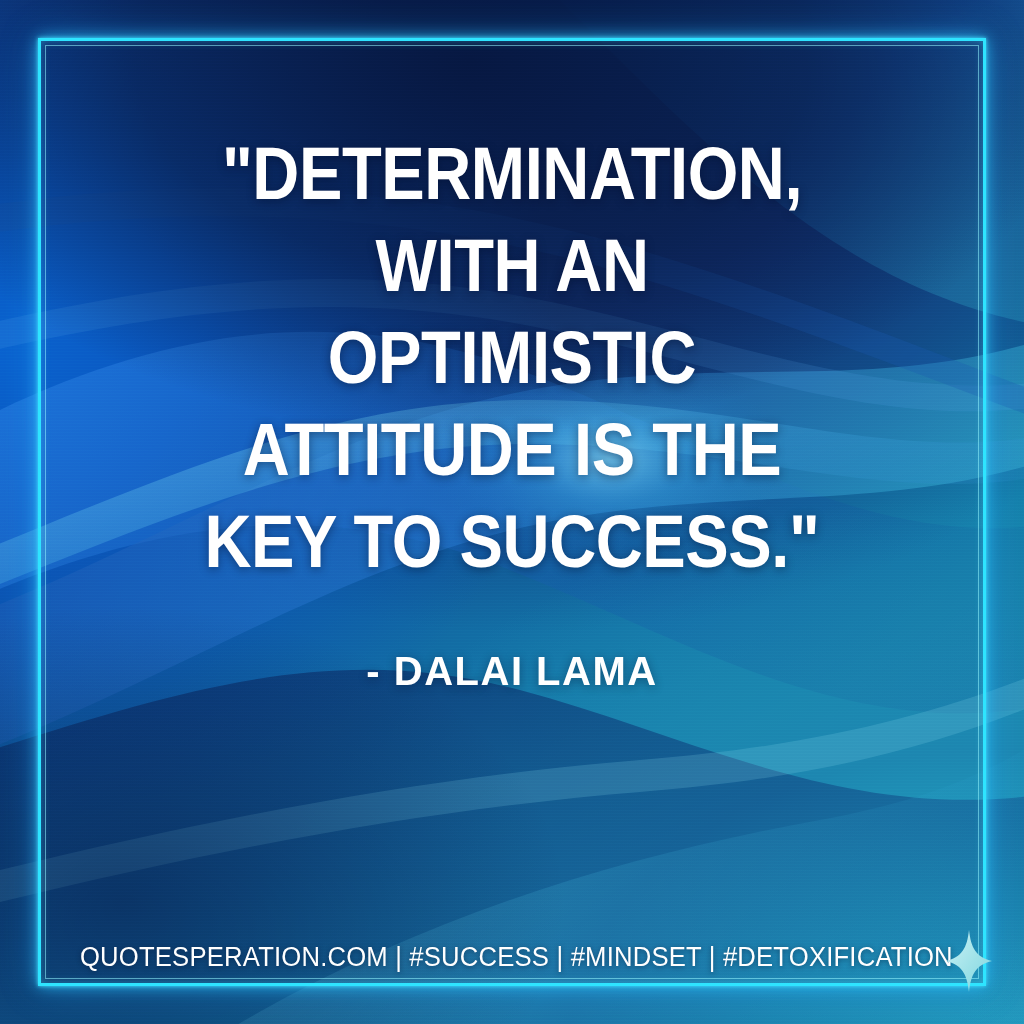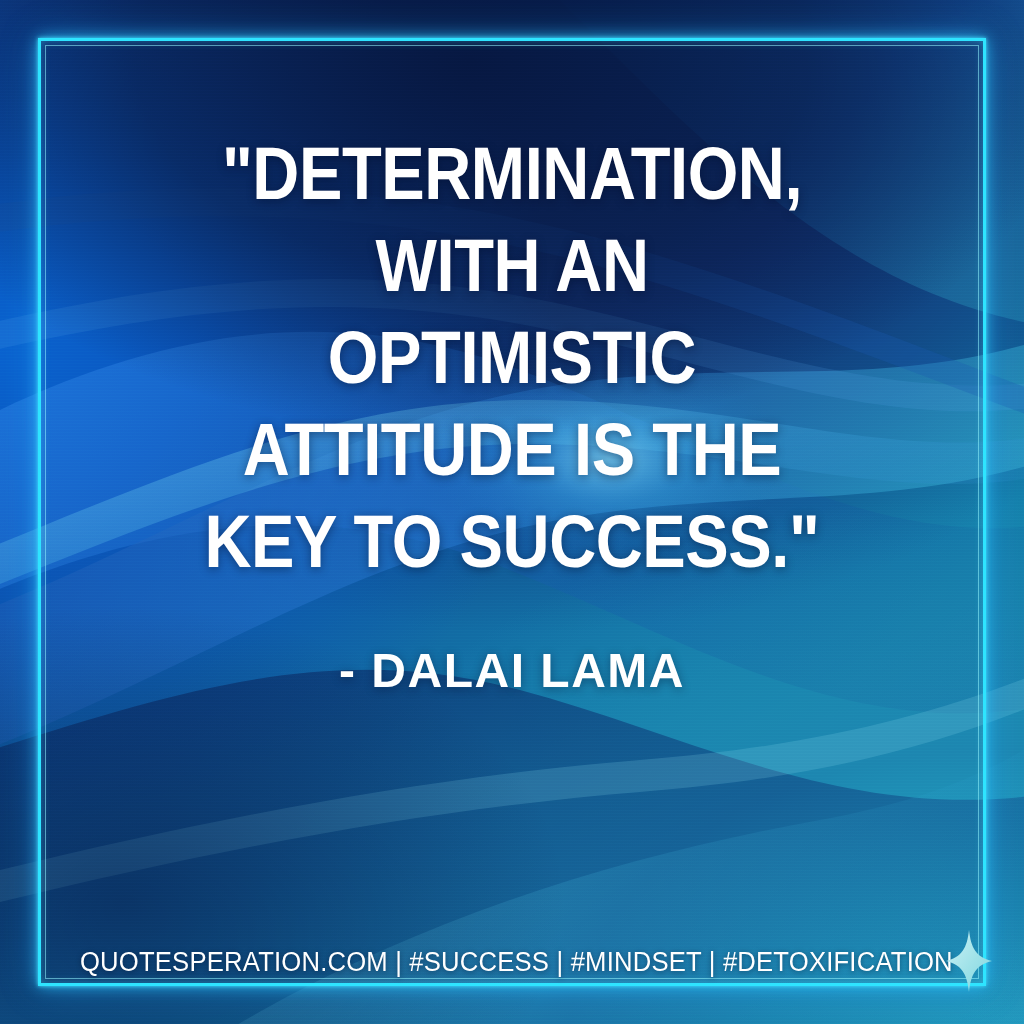--- a/index.html
+++ b/index.html
@@ -86,36 +86,36 @@
     transform-origin: 50% 50%;
     text-shadow: 0 2px 10px rgba(2,14,44,.45);
   }
 
   .attribution {
     position: absolute;
     left: 0; right: 0;
     top: 640px;
     text-align: center;
     color: #ffffff;
-    font-size: 48px;
+    font-size: 40px;
     line-height: 62px;
     font-weight: 700;
     letter-spacing: 1.5px;
     text-shadow: 0 2px 10px rgba(2,14,44,.4);
   }
 
   
   .footer {
     position: absolute;
     left: 60px;
     right: 52px;
     top: 936px;
     height: 42px;
     display: flex;
-    align-items: flex-end;
+    align-items: center;
     justify-content: center;
   }
   .footer-text {
     color: #ffffff;
     font-size: 27px;
     letter-spacing: .2px;
     font-weight: 400;
     white-space: nowrap;
     transform: scaleX(.95);
     transform-origin: 50% 50%;

